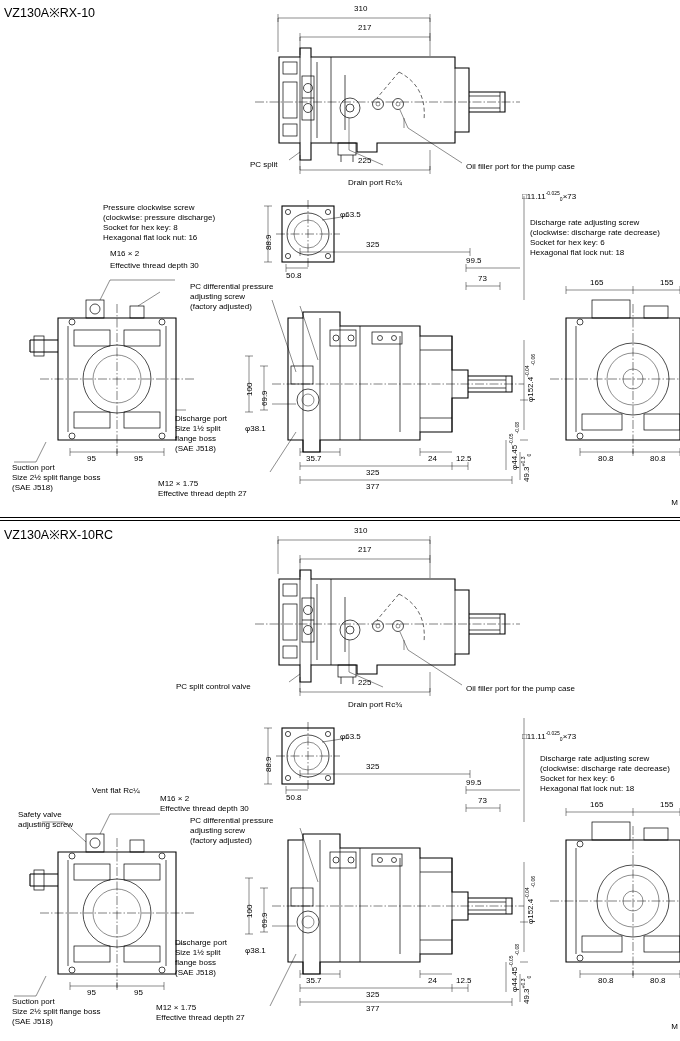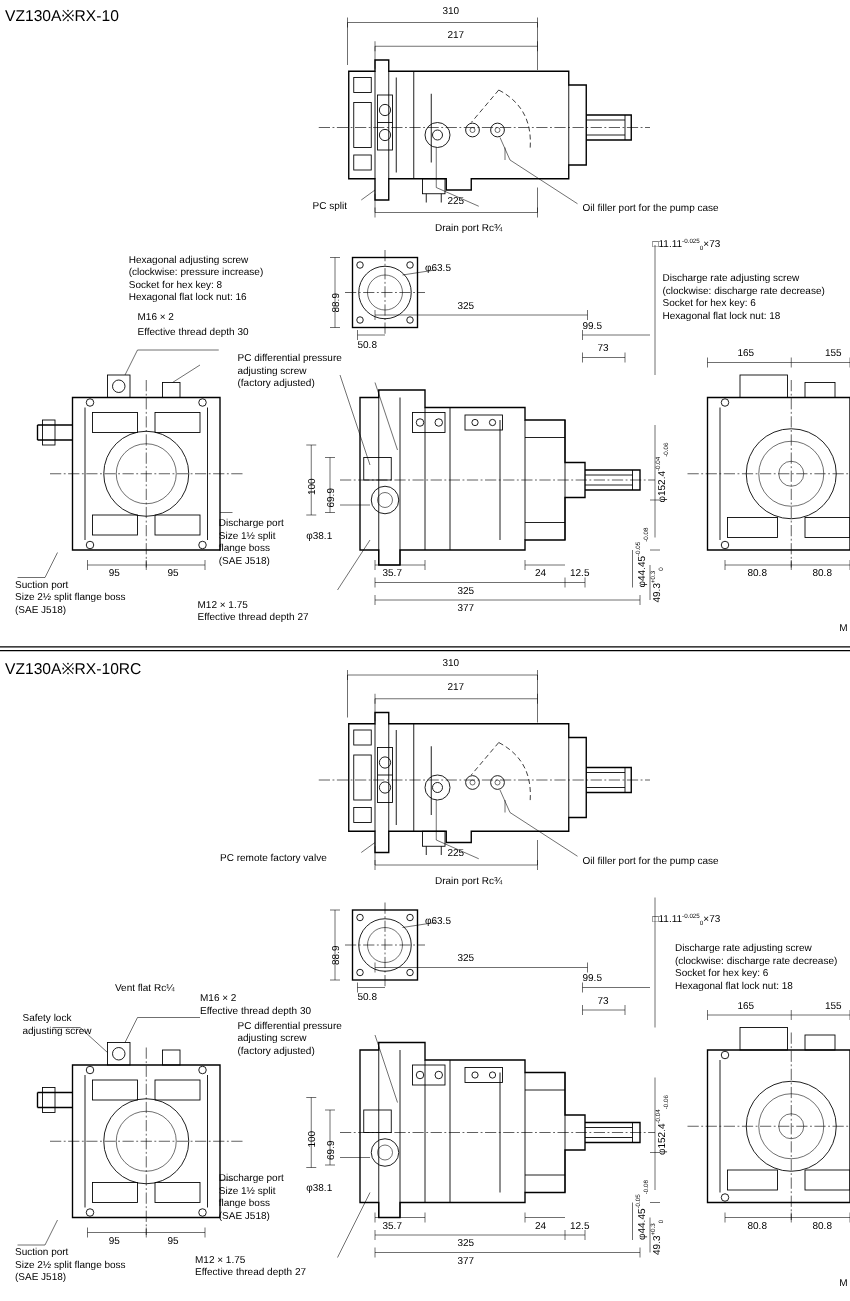--- a/index.html
+++ b/index.html
@@ -200,22 +200,22 @@
       <path class="thin" d="M566 290 L633 290 M566 286 L566 294 M633 286 L633 294"></path>
       <path class="thin" d="M633 290 L680 290 M680 286 L680 294"></path>
       <path class="thin" d="M580 452 L633 452 M580 448 L580 456 M633 448 L633 456"></path>
       <path class="thin" d="M633 452 L680 452 M680 448 L680 456"></path>
       <path class="thin" d="M520 400 L528 400 M520 440 L528 440"></path>
       <path class="thin" d="M524 340 L524 430"></path>
       <path class="thin" d="M506 440 L506 470"></path>
       <path class="thin" d="M520 452 L520 480"></path>
     </svg>
 
-    <div class="t" style="left:103px;top:203px;">Hexagonal adjusting screw</div>
-    <div class="t" style="left:103px;top:213px;">(clockwise: pressure increase)</div>
+    <div class="t" style="left:103px;top:203px;">Pressure clockwise screw</div>
+    <div class="t" style="left:103px;top:213px;">(clockwise: pressure discharge)</div>
     <div class="t" style="left:103px;top:223px;">Socket for hex key: 8</div>
     <div class="t" style="left:103px;top:233px;">Hexagonal flat lock nut: 16</div>
     <div class="t" style="left:110px;top:249px;">M16 × 2</div>
     <div class="t" style="left:110px;top:261px;">Effective thread depth 30</div>
     <div class="t" style="left:190px;top:282px;">PC differential pressure</div>
     <div class="t" style="left:190px;top:292px;">adjusting screw</div>
     <div class="t" style="left:190px;top:302px;">(factory adjusted)</div>
     <div class="t" style="left:175px;top:414px;">Discharge port</div>
     <div class="t" style="left:175px;top:424px;">Size 1½ split</div>
     <div class="t" style="left:175px;top:434px;">flange boss</div>
@@ -305,21 +305,21 @@
       <path class="ln" d="M341 155 L341 162 M353 155 L353 162"></path>
       <path class="thin" d="M289 160 L300 152"></path>
       <path class="thin" d="M349 118 L349 150 L383 165"></path>
       <path class="thin" d="M400 110 L408 128 L462 163"></path>
       <path class="thin" d="M404 118 L404 128"></path>
     </svg>
 
     <div class="t" style="left:354px;top:4px;">310</div>
     <div class="t" style="left:358px;top:23px;">217</div>
     <div class="t" style="left:358px;top:156px;">225</div>
-    <div class="t" style="left:176px;top:160px;">PC remote factory valve</div>
+    <div class="t" style="left:176px;top:160px;">PC split control valve</div>
     <div class="t" style="left:348px;top:178px;">Drain port Rc¾</div>
     <div class="t" style="left:466px;top:162px;">Oil filler port for the pump case</div>
 
     <svg width="680" height="519">
       <rect class="ln2" x="282" y="206" width="52" height="56"></rect>
       <circle class="ln" cx="308" cy="234" r="21"></circle>
       <circle class="thin" cx="308" cy="234" r="14"></circle>
       <path class="dashdot" d="M308 200 L308 268 M276 234 L340 234"></path>
       <circle class="ln" cx="288" cy="212" r="2.6"></circle>
       <circle class="ln" cx="328" cy="212" r="2.6"></circle>
@@ -409,21 +409,21 @@
       <path class="thin" d="M633 290 L680 290 M680 286 L680 294"></path>
       <path class="thin" d="M580 452 L633 452 M580 448 L580 456 M633 448 L633 456"></path>
       <path class="thin" d="M633 452 L680 452 M680 448 L680 456"></path>
       <path class="thin" d="M520 400 L528 400 M520 440 L528 440"></path>
       <path class="thin" d="M524 340 L524 430"></path>
       <path class="thin" d="M506 440 L506 470"></path>
       <path class="thin" d="M520 452 L520 480"></path>
     </svg>
 
     <div class="t" style="left:92px;top:264px;">Vent flat Rc¼</div>
-    <div class="t" style="left:18px;top:288px;">Safety lock</div>
+    <div class="t" style="left:18px;top:288px;">Safety valve</div>
     <div class="t" style="left:18px;top:298px;">adjusting screw</div>
     <div class="t" style="left:160px;top:272px;">M16 × 2</div>
     <div class="t" style="left:160px;top:282px;">Effective thread depth 30</div>
     <div class="t" style="left:190px;top:294px;">PC differential pressure</div>
     <div class="t" style="left:190px;top:304px;">adjusting screw</div>
     <div class="t" style="left:190px;top:314px;">(factory adjusted)</div>
     <div class="t" style="left:175px;top:416px;">Discharge port</div>
     <div class="t" style="left:175px;top:426px;">Size 1½ split</div>
     <div class="t" style="left:175px;top:436px;">flange boss</div>
     <div class="t" style="left:175px;top:446px;">(SAE J518)</div>

